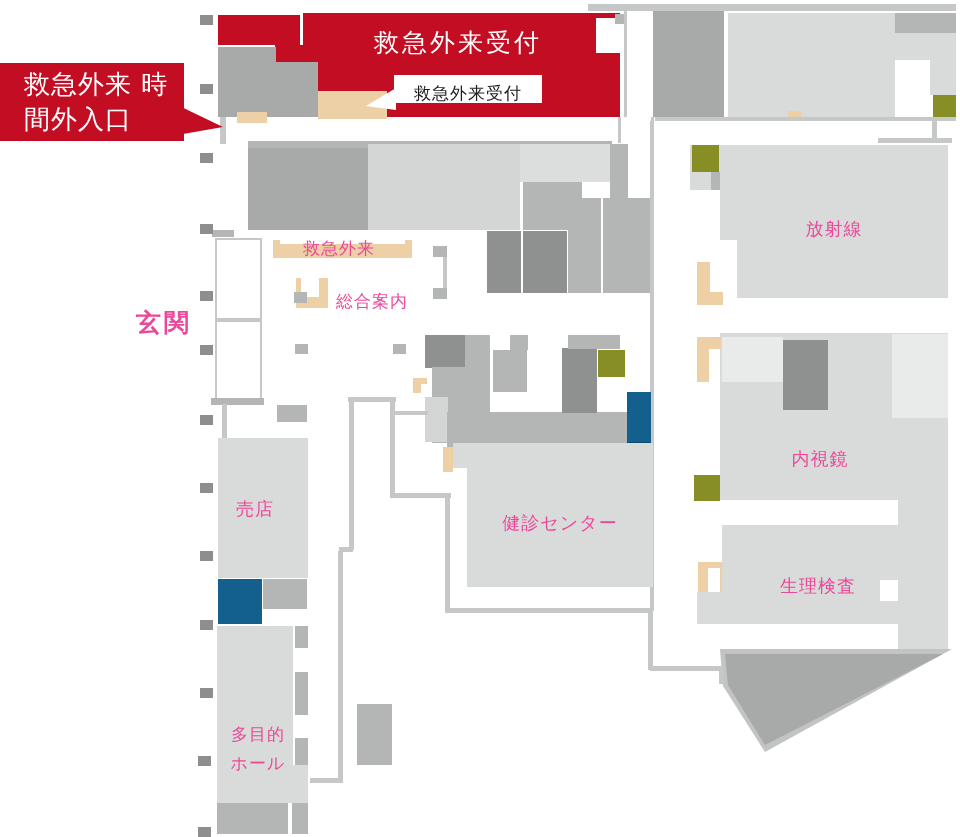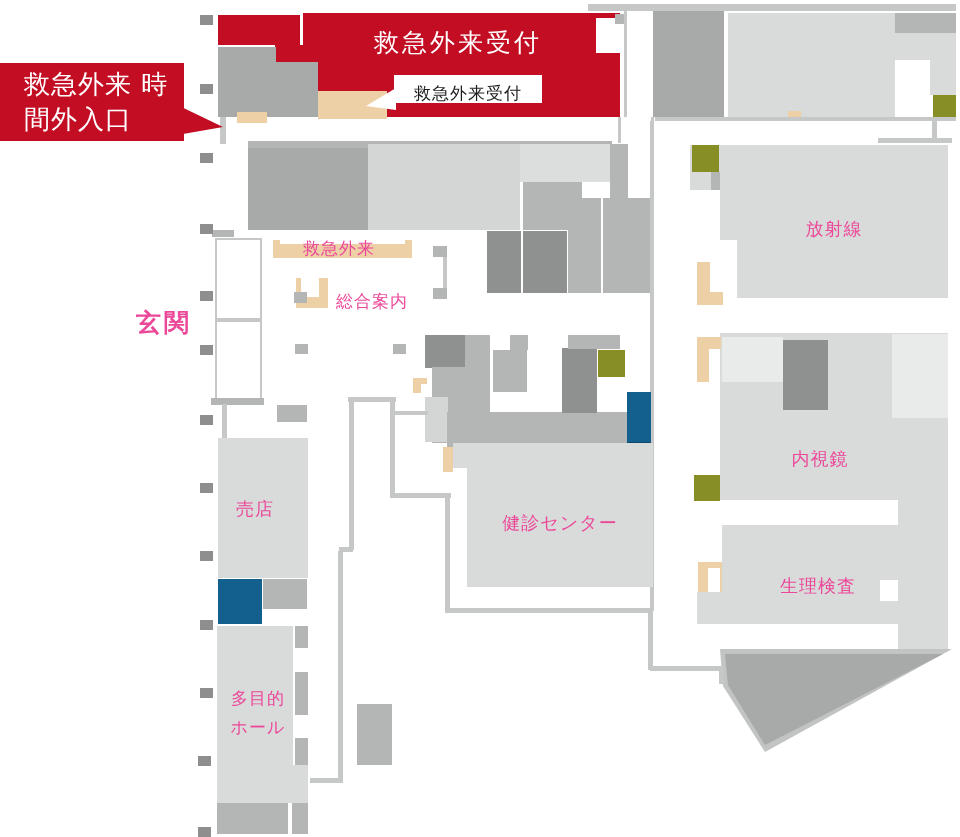--- a/index.html
+++ b/index.html
@@ -25,21 +25,21 @@
   .t17{font-size:17px;line-height:20px;}
   .t18{font-size:18px;line-height:20px;}
   .center{text-align:center;}
   .white{color:#fff;}
   #floor-label{font-size:54px;font-weight:800;letter-spacing:-1px;color:#111;line-height:1;}
   #callout-box{display:flex;align-items:center;}
   #callout-text{font-size:26px;line-height:35px;color:#fff;padding-left:24px;letter-spacing:1px;}
   #emergency-center-title{font-size:25px;letter-spacing:3px;}
   #entrance-label{font-size:25px;font-weight:600;letter-spacing:3px;}
   #emergency-reception-box{display:flex;align-items:flex-end;justify-content:center;}
-  #hall-label{line-height:29px;}
+  #hall-label{line-height:29px;margin-top:36px;}
 </style>
 </head>
 <body>
 
 <div id="stage">
 
   <div class="b ln" style="left:588px;top:4px;width:368px;height:7px"></div>
 
   <div class="b red" style="left:218px;top:15px;width:82px;height:30px"></div>
   <div class="b red" style="left:303px;top:13px;width:317px;height:104px"></div>

